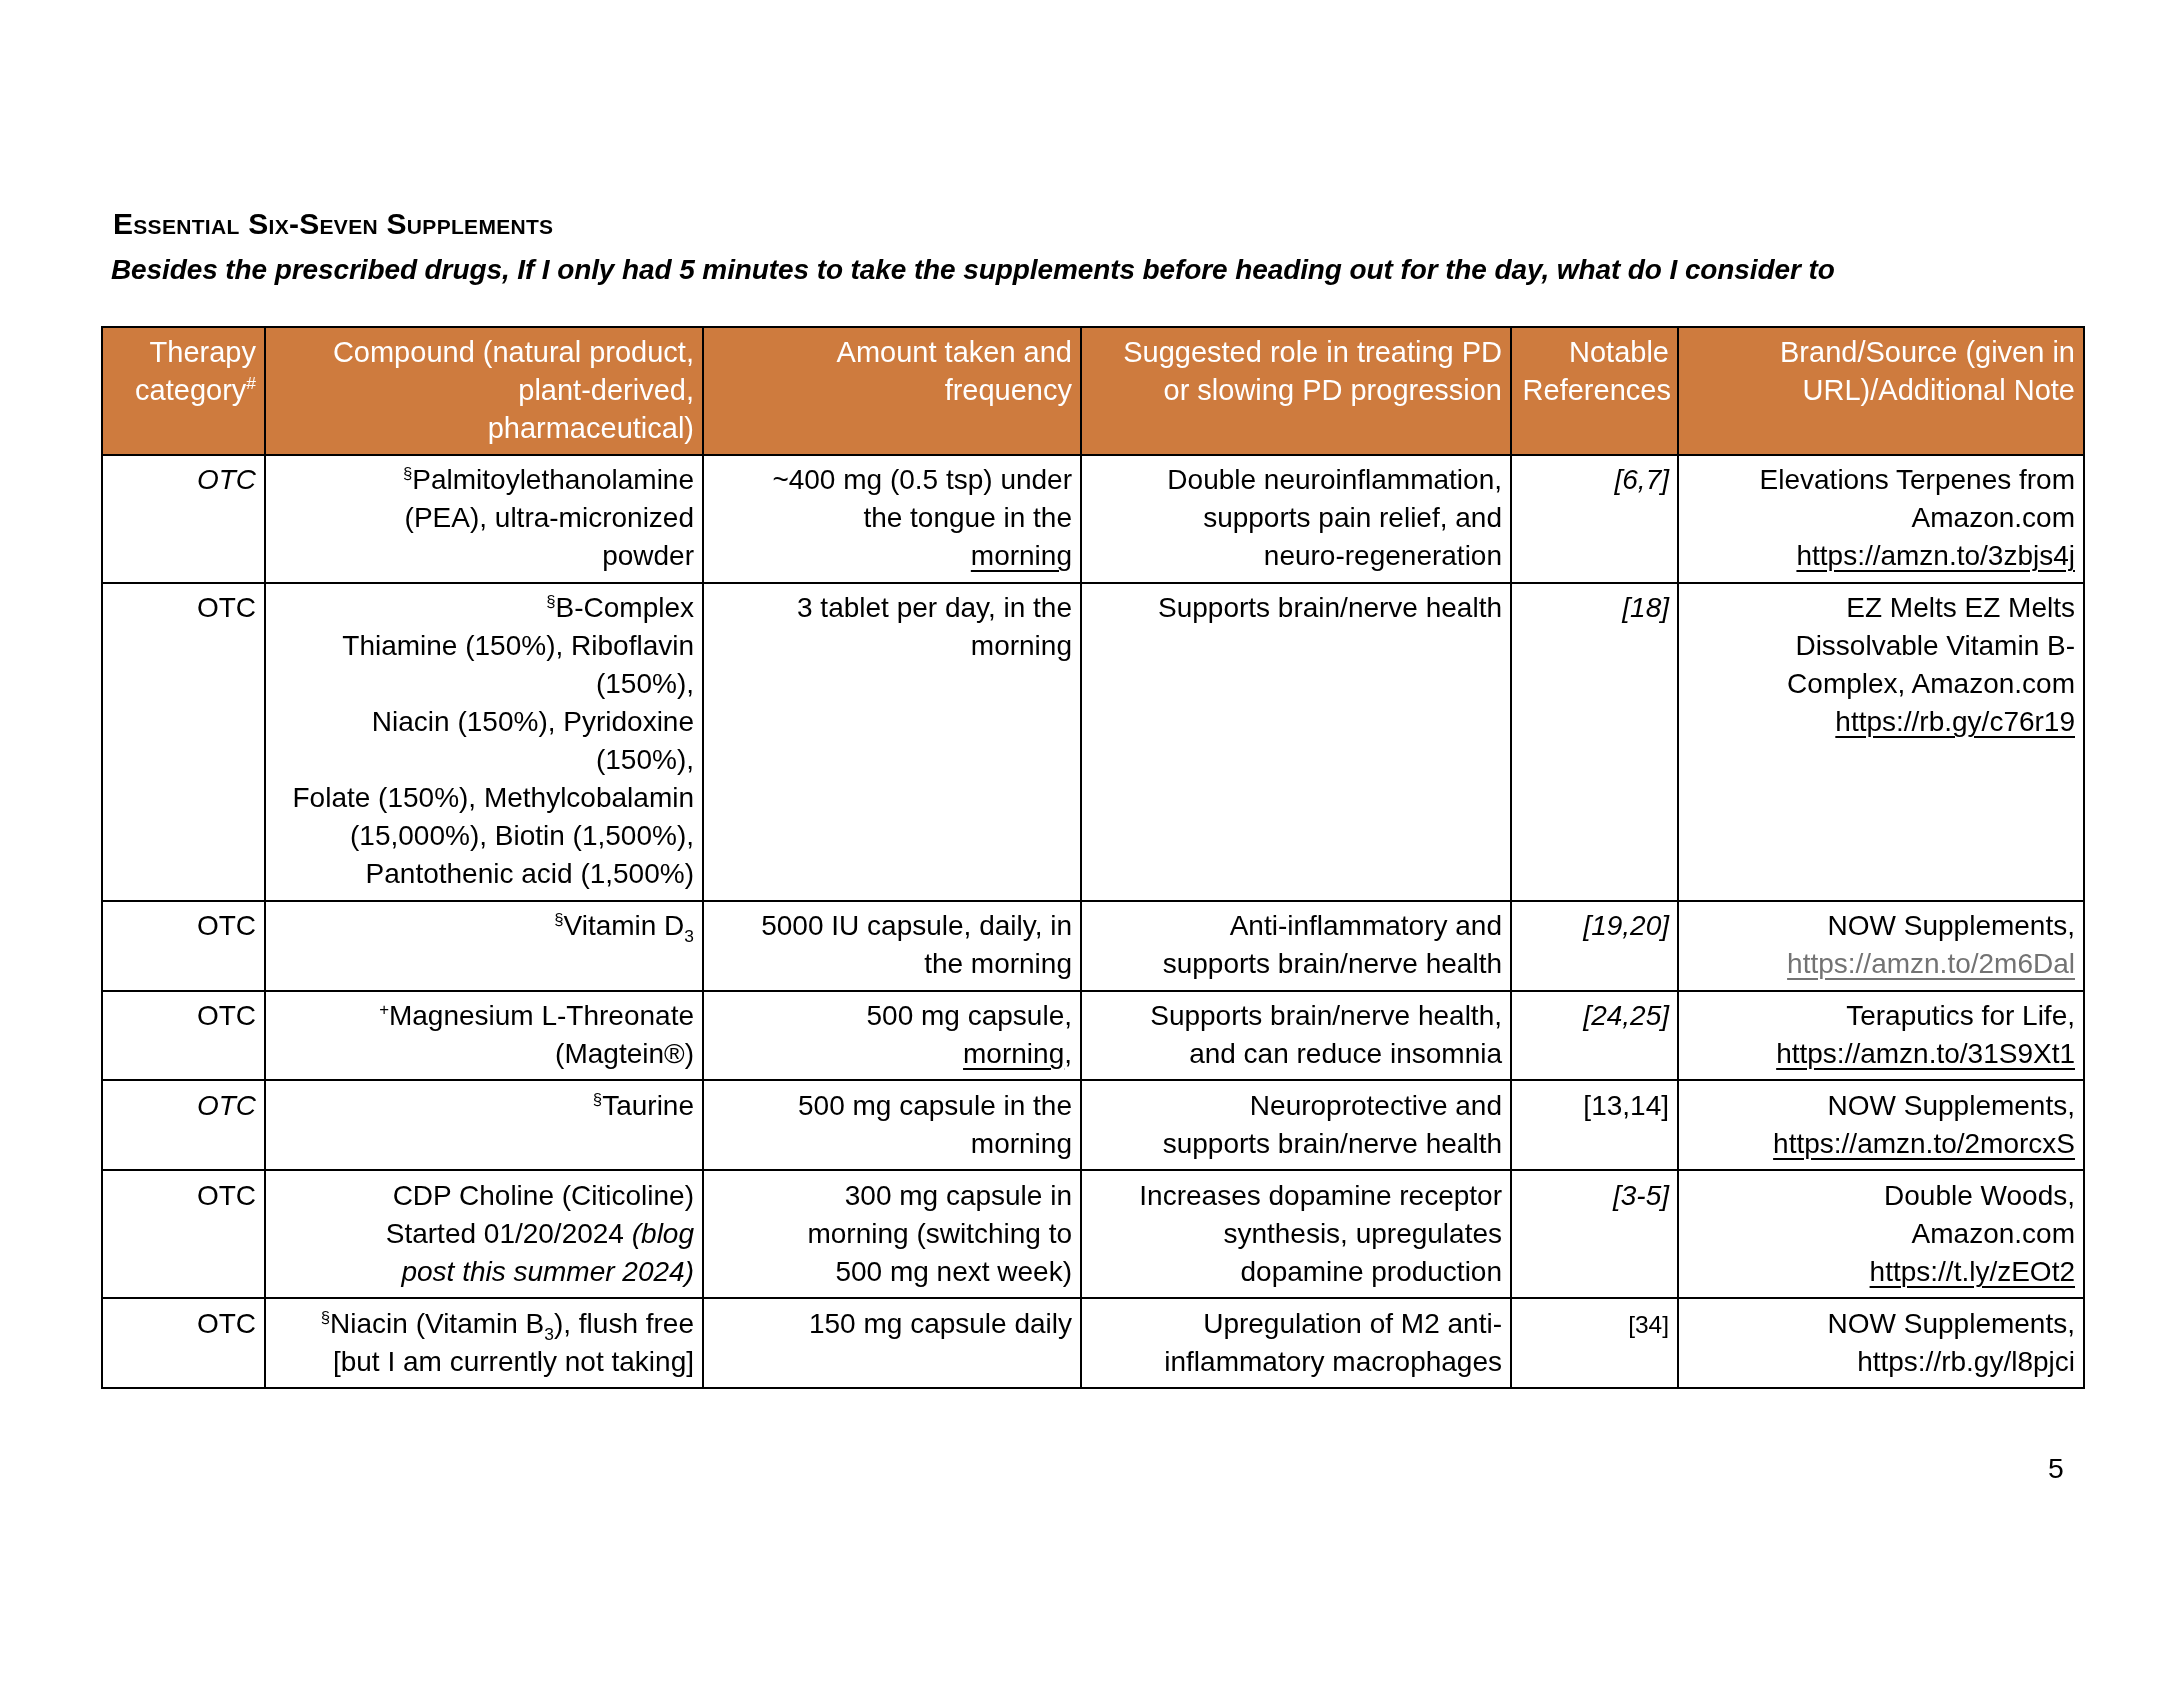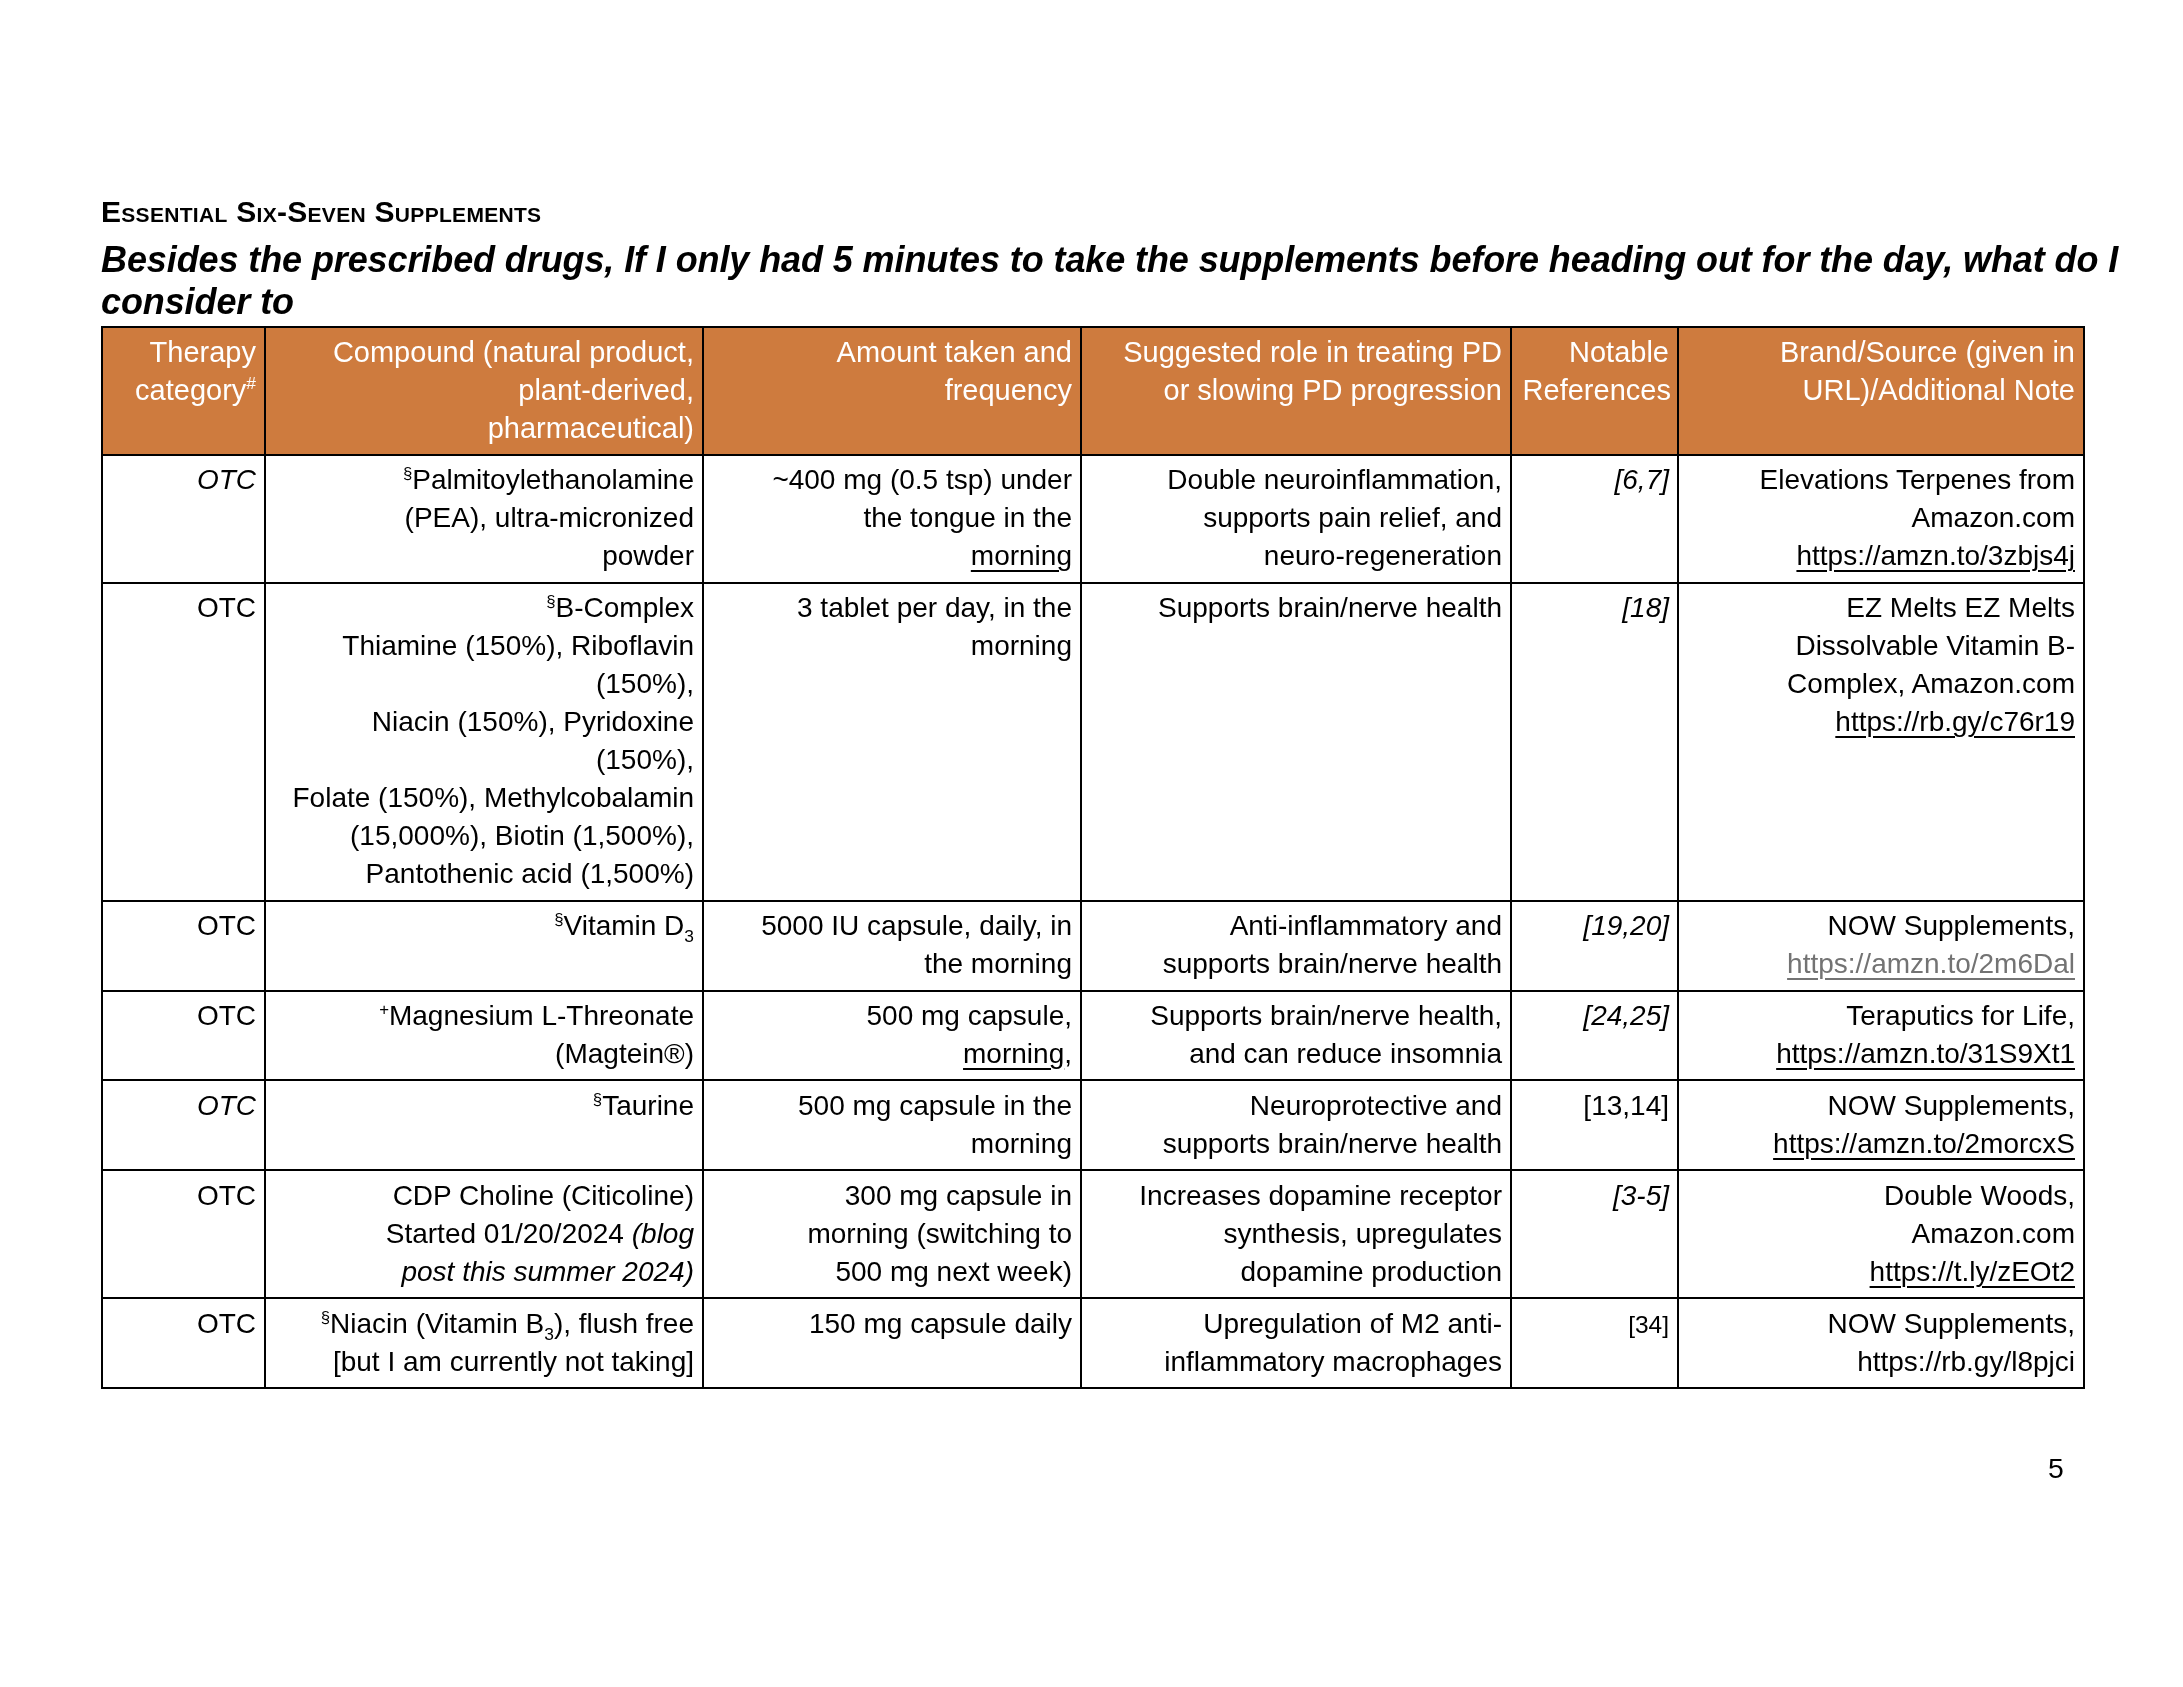--- a/index.html
+++ b/index.html
@@ -9,34 +9,34 @@
     height:1687px;
     background:#ffffff;
     overflow:hidden;
     font-family:"Liberation Sans", sans-serif;
     color:#000000;
   }
   .heading {
     position:absolute;
     left:101px;
     top:195px;
-    margin:0;
+    margin:12px;
     font-size:30px;
     line-height:34px;
     font-weight:600;
     font-variant:small-caps;
     letter-spacing:0.3px;
   }
   .intro {
     position:absolute;
     left:101px;
     top:239px;
     width:2038px;
-    margin:0;
-    font-size:36px;
+    margin:10px;
+    font-size:28px;
     line-height:42px;
     font-style:italic;
     font-weight:bold;
     letter-spacing:-0.1px;
   }
   table.supp {
     position:absolute;
     left:101px;
     top:326px;
     width:1982px;

